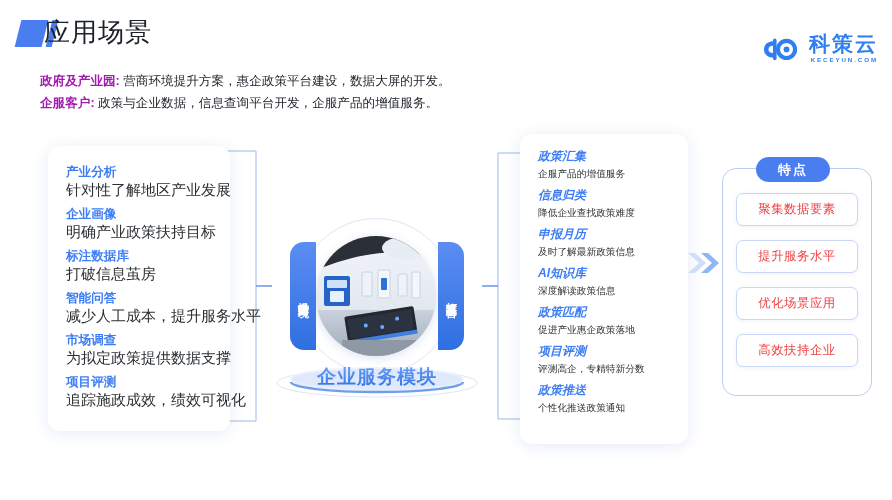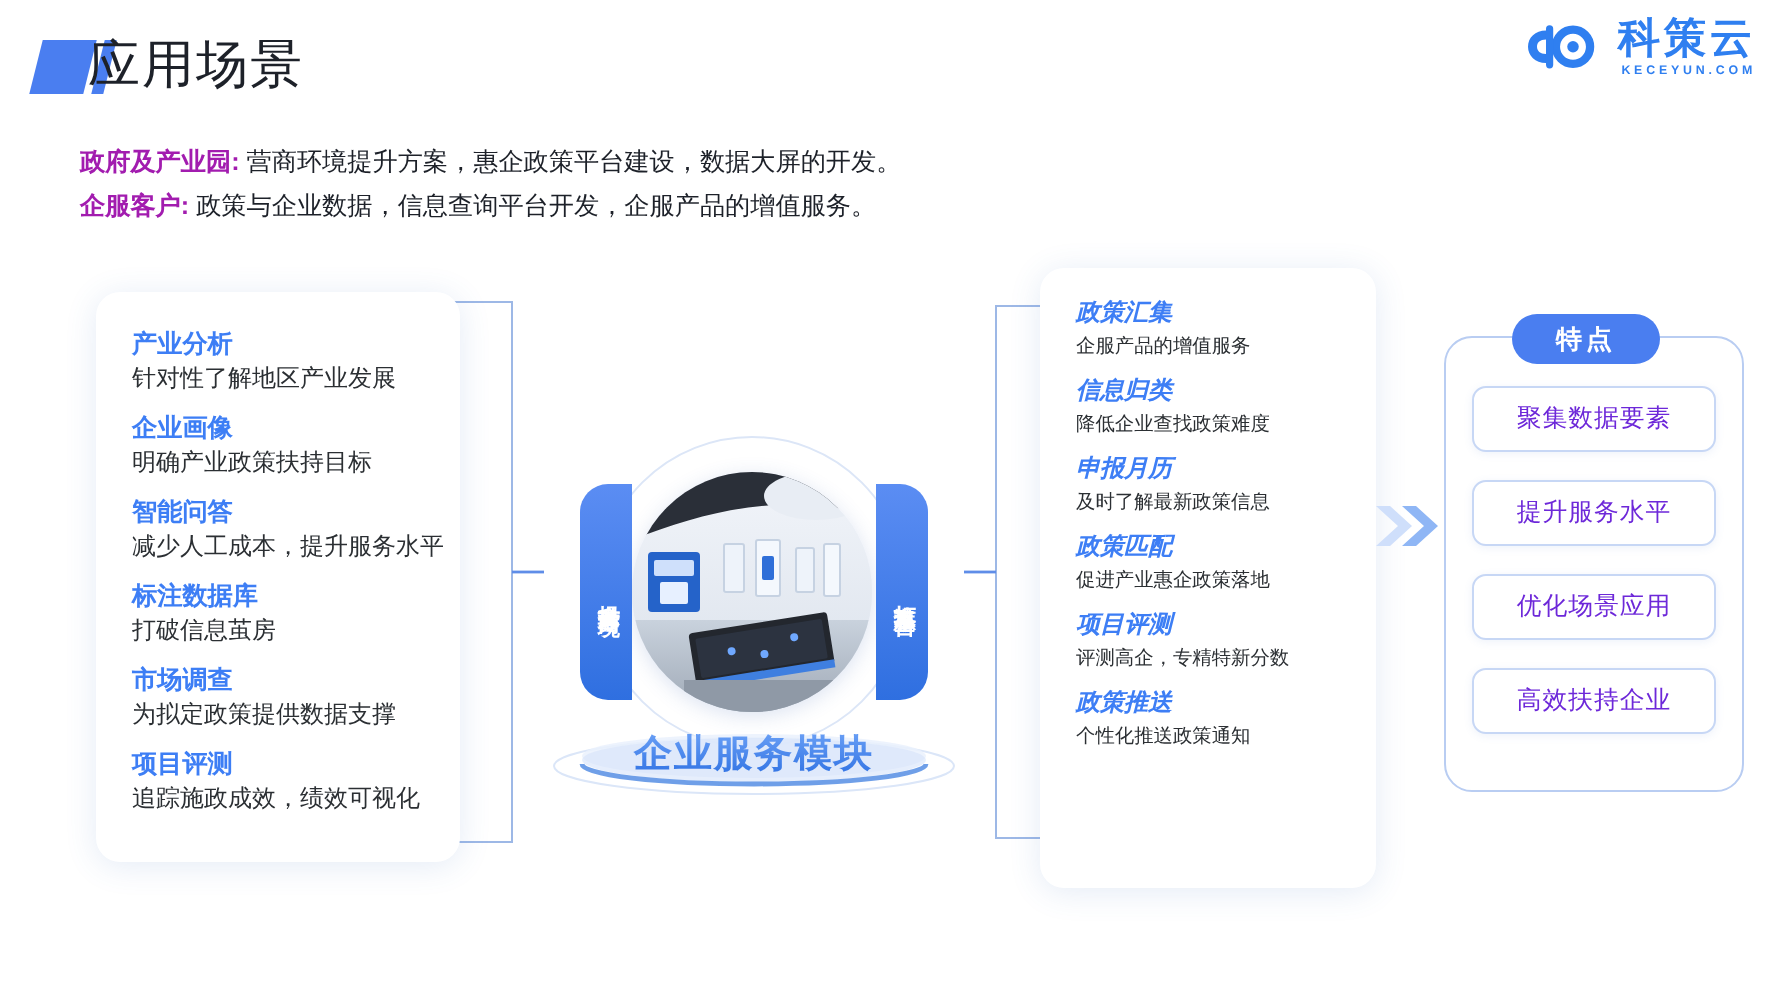--- a/index.html
+++ b/index.html
@@ -21,21 +21,21 @@
   .accent-slash {
     position:absolute; left:31px; top:0; width:6px; height:27px;
     background:#4a7ef0; transform: skewX(-14deg);
   }
   .page-title {
     position:absolute; left:44px; top:15px;
     font-size:26px; font-weight:400; color:#1d2129; letter-spacing:1px;
   }
 
   
-  .logo { position:absolute; right:14px; top:9px; display:flex; gap:7px; }
+  .logo { position:absolute; right:14px; top:33px; display:flex; align-items:center; gap:7px; }
   .logo-mark { width:40px; height:27px; flex:0 0 auto; }
   .logo-text { display:flex; flex-direction:column; line-height:1; }
   .logo-cn { font-size:21px; font-weight:700; color:#2f7ff0; letter-spacing:2px; }
   .logo-en { font-size:6.2px; font-weight:700; color:#2f7ff0; letter-spacing:1.9px; margin-top:3px; text-align:right; }
 
   
   .intro { position:absolute; left:40px; top:70px; }
   .intro-line { font-size:12.6px; color:#1d2129; line-height:22px; white-space:nowrap; }
   .intro-key { color:#a21caf; font-weight:700; }
 
@@ -43,21 +43,21 @@
   .card {
     position:absolute; background:#fff; border-radius:12px;
     box-shadow: 0 2px 16px rgba(64,110,190,0.14);
   }
   .card-left  { left:48px;  top:146px; width:182px; height:285px; padding:18px 16px 0 18px; }
   .card-mid   { left:520px; top:134px; width:168px; height:310px; padding:14px 14px 0 18px; }
 
   .item { margin-bottom:9px; }
   .item:last-child { margin-bottom:0; }
   .item-title { font-size:12.6px; font-weight:700; color:#3d7ef5; line-height:17px; white-space:nowrap; }
-  .item-desc  { font-size:12px; color:#2b2f33; line-height:15px; white-space:nowrap; margin-top:1px; }
+  .item-desc  { font-size:15px; color:#2b2f33; line-height:15px; white-space:nowrap; margin-top:1px; }
   .card-mid .item { margin-bottom:6px; }
   .card-mid .item-title { font-size:12px;font-style:italic; }
   .card-mid .item-desc { font-size:9.7px; }
 
   
   .bracket { position:absolute; }
 
   
   .hub { position:absolute; left:268px; top:212px; width:218px; height:190px; }
   .hub-ring {
@@ -104,21 +104,21 @@
     position:absolute; left:756px; top:157px; width:74px; height:25px;
     background:#4a7ef0; border-radius:13px; color:#fff;
     font-size:13px; font-weight:700; letter-spacing:2px;
     display:flex; align-items:center; justify-content:center;
   }
   .feat-list { position:absolute; left:736px; top:193px; width:122px; }
   .feat-box {
     width:122px; height:33px; margin-bottom:14px;
     border:1px solid #c7d7f5; border-radius:7px; background:#fff;
     display:flex; align-items:center; justify-content:center;
-    font-size:12.4px; color:#6d28d9; letter-spacing:0.5px;
+    font-size:12.4px; color:#ef4444; letter-spacing:0.5px;
     box-shadow: 0 1px 4px rgba(90,130,210,0.10);
   }
   .feat-box:last-child { margin-bottom:0; }
 </style>
 </head>
 <body>
 
 <div id="stage">
 
   <div class="hdr">
@@ -165,28 +165,28 @@
   <div class="card card-left">
     <div class="item">
       <div class="item-title">产业分析</div>
       <div class="item-desc">针对性了解地区产业发展</div>
     </div>
     <div class="item">
       <div class="item-title">企业画像</div>
       <div class="item-desc">明确产业政策扶持目标</div>
     </div>
     <div class="item">
+      <div class="item-title">标注数据库</div>
+      <div class="item-desc">打破信息茧房</div>
+    </div>
+    <div class="item">
       <div class="item-title">智能问答</div>
       <div class="item-desc">减少人工成本，提升服务水平</div>
     </div>
     <div class="item">
-      <div class="item-title">标注数据库</div>
-      <div class="item-desc">打破信息茧房</div>
-    </div>
-    <div class="item">
       <div class="item-title">市场调查</div>
       <div class="item-desc">为拟定政策提供数据支撑</div>
     </div>
     <div class="item">
       <div class="item-title">项目评测</div>
       <div class="item-desc">追踪施政成效，绩效可视化</div>
     </div>
   </div>
 
   <div class="card card-mid">
@@ -194,20 +194,24 @@
       <div class="item-title">政策汇集</div>
       <div class="item-desc">企服产品的增值服务</div>
     </div>
     <div class="item">
       <div class="item-title">信息归类</div>
       <div class="item-desc">降低企业查找政策难度</div>
     </div>
     <div class="item">
       <div class="item-title">申报月历</div>
       <div class="item-desc">及时了解最新政策信息</div>
+    </div>
+    <div class="item">
+      <div class="item-title">AI知识库</div>
+      <div class="item-desc">深度解读政策信息</div>
     </div>
     <div class="item">
       <div class="item-title">政策匹配</div>
       <div class="item-desc">促进产业惠企政策落地</div>
     </div>
     <div class="item">
       <div class="item-title">项目评测</div>
       <div class="item-desc">评测高企，专精特新分数</div>
     </div>
     <div class="item">

